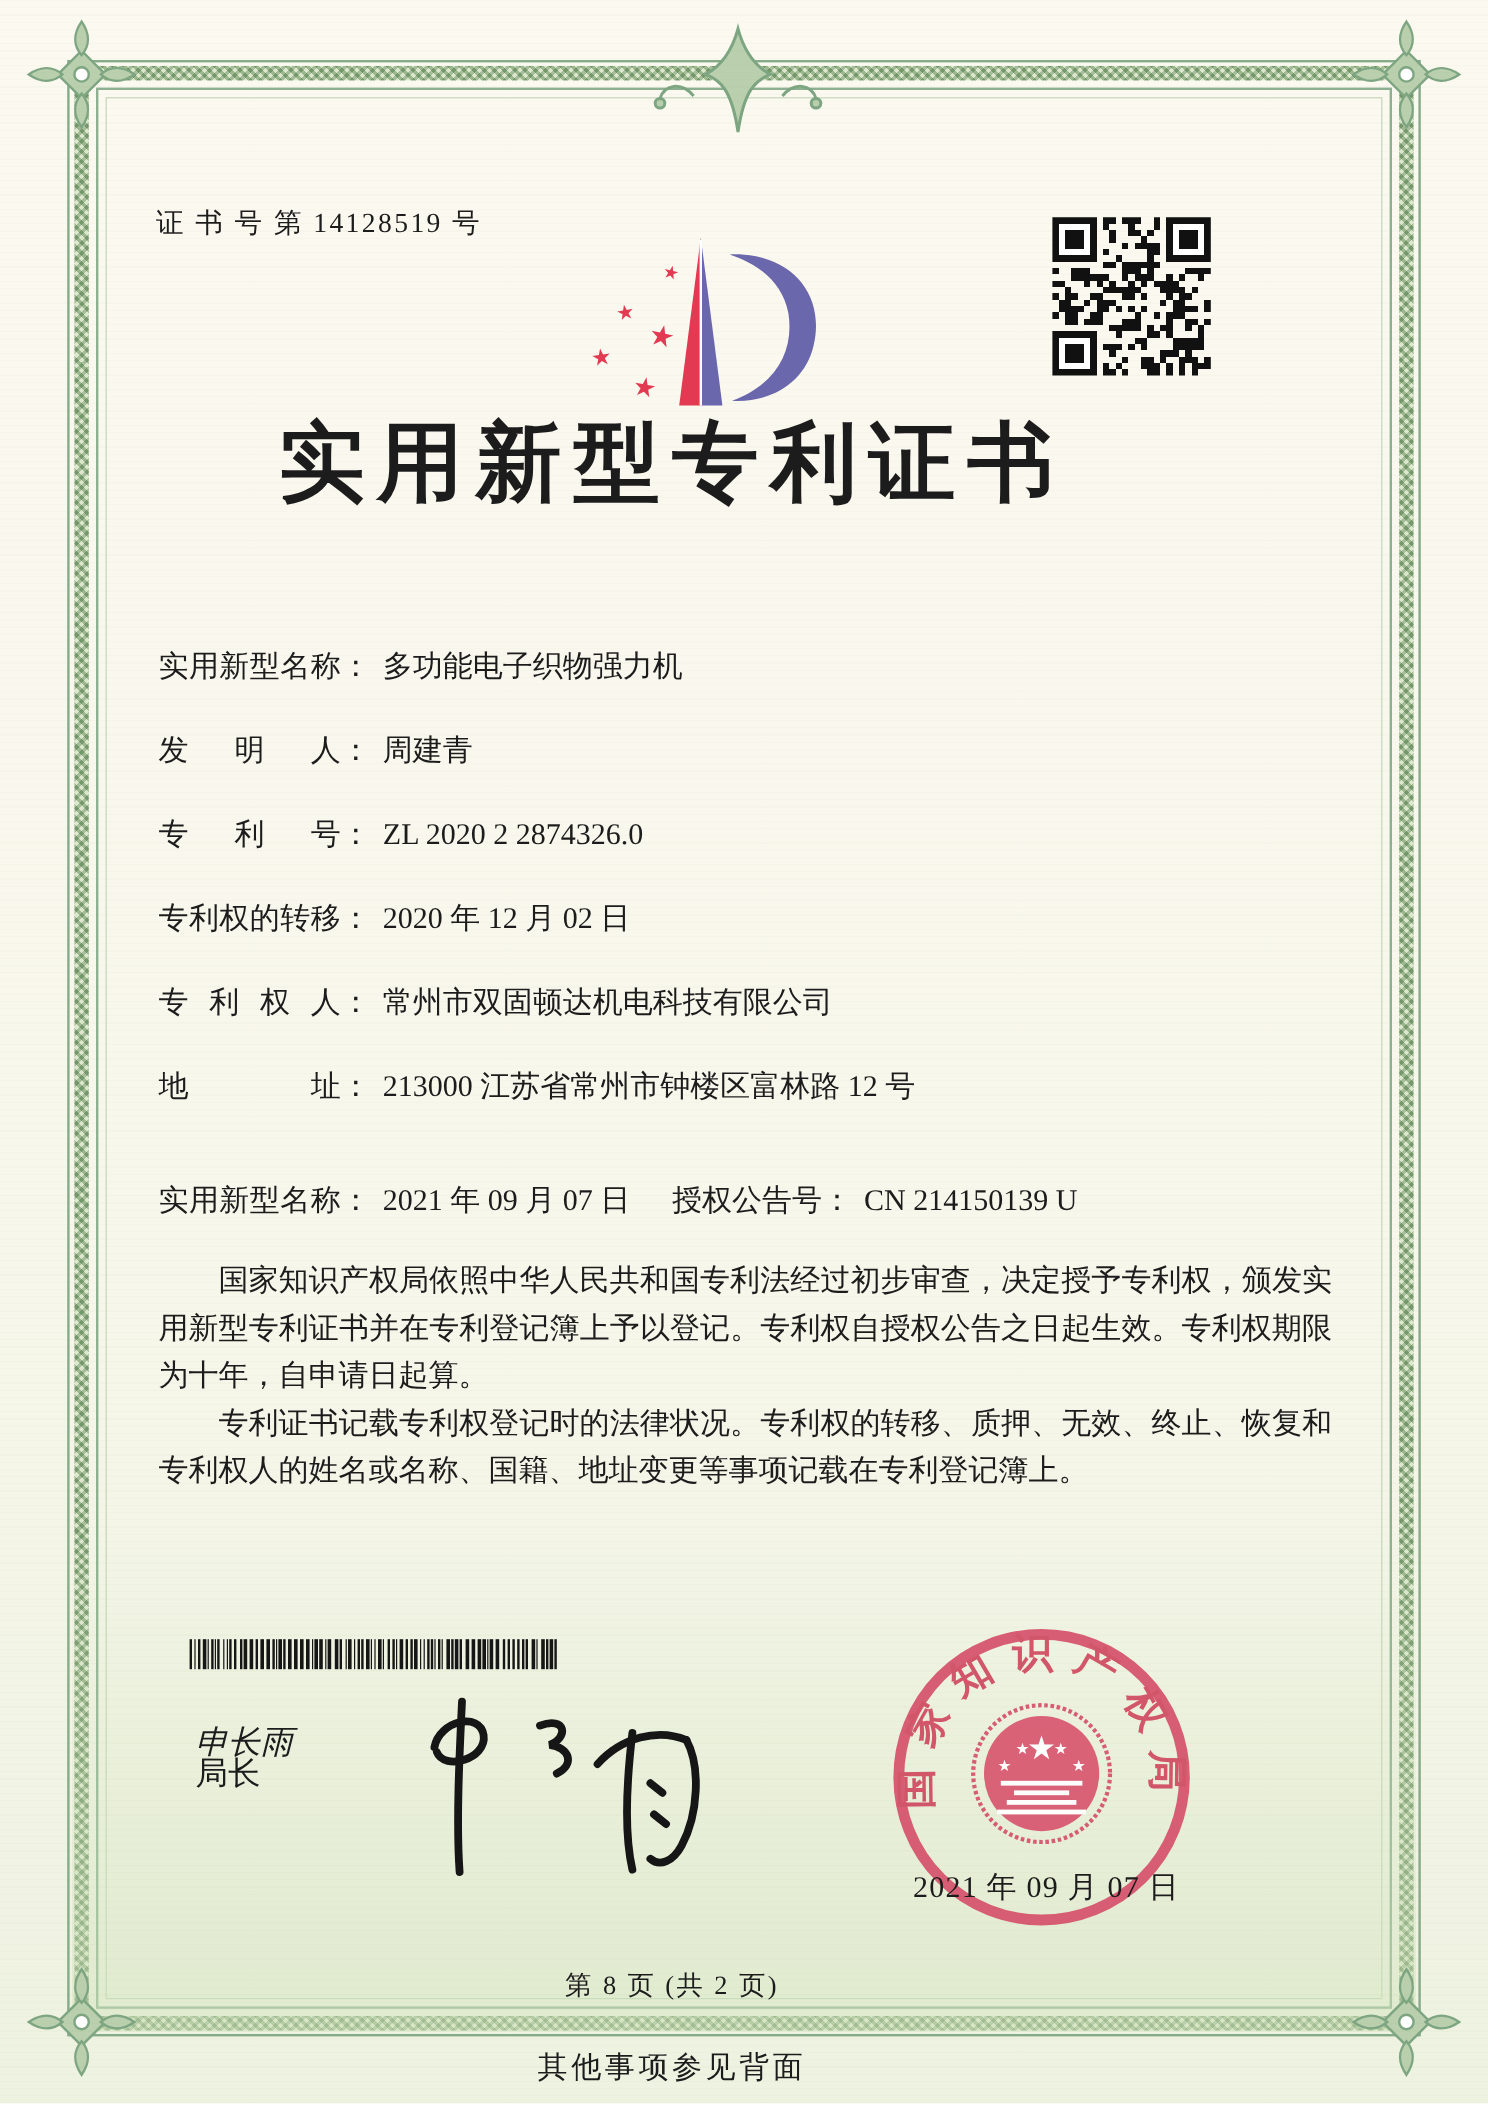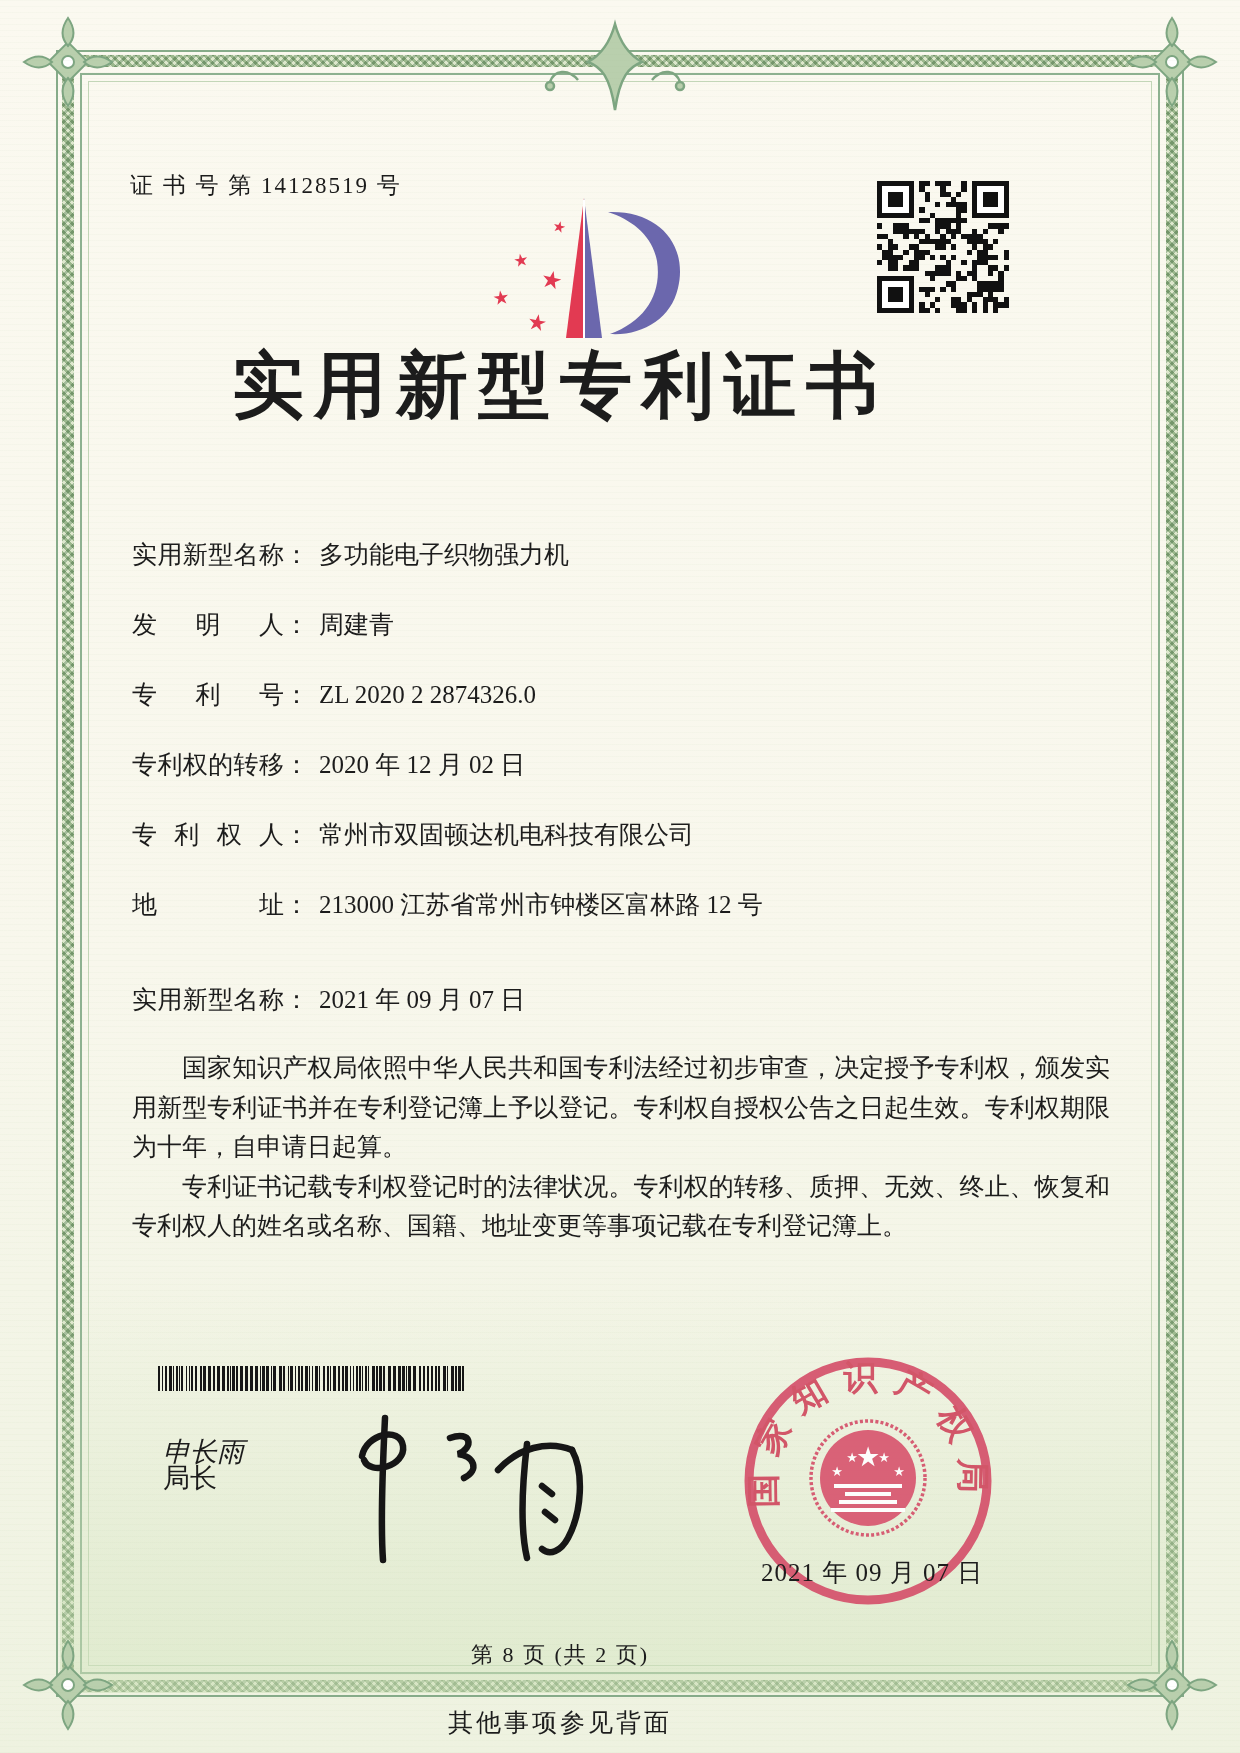--- a/index.html
+++ b/index.html
@@ -357,20 +357,23 @@
   </div>
   <div class="abs row" style="top:818px">
     <span class="flabel">专利权人</span><span>：</span><span class="fvalue">常州市双固顿达机电科技有限公司</span>
   </div>
   <div class="abs row" style="top:888px">
     <span class="flabel">地址</span><span>：</span><span class="fvalue">213000 江苏省常州市钟楼区富林路 12 号</span>
   </div>
 
   <div class="abs row" style="top:983px">
     <span class="flabel">实用新型名称</span><span>：</span><span class="fvalue">2021 年 09 月 07 日</span>
+    <span class="grant-right">
+      <span>授权公告号</span><span>：</span><span class="fvalue">CN 214150139 U</span>
+    </span>
   </div>
 
   <div class="abs paras">
     <p>国家知识产权局依照中华人民共和国专利法经过初步审查，决定授予专利权，颁发实用新型专利证书并在专利登记簿上予以登记。专利权自授权公告之日起生效。专利权期限为十年，自申请日起算。</p>
     <p>专利证书记载专利权登记时的法律状况。专利权的转移、质押、无效、终止、恢复和专利权人的姓名或名称、国籍、地址变更等事项记载在专利登记簿上。</p>
   </div>
 
   <div class="abs barcode" id="barcode"><span style="width: 2px; margin-right: 2px;"></span><span style="width: 1px; margin-right: 2px;"></span><span style="width: 2px; margin-right: 2px;"></span><span style="width: 3px; margin-right: 1px;"></span><span style="width: 1px; margin-right: 2px;"></span><span style="width: 2px; margin-right: 1px;"></span><span style="width: 1px; margin-right: 1px;"></span><span style="width: 2px; margin-right: 3px;"></span><span style="width: 1px; margin-right: 2px;"></span><span style="width: 1px; margin-right: 1px;"></span><span style="width: 2px; margin-right: 2px;"></span><span style="width: 2px; margin-right: 3px;"></span><span style="width: 2px; margin-right: 1px;"></span><span style="width: 3px; margin-right: 2px;"></span><span style="width: 3px; margin-right: 2px;"></span><span style="width: 2px; margin-right: 2px;"></span><span style="width: 3px; margin-right: 2px;"></span><span style="width: 3px; margin-right: 2px;"></span><span style="width: 2px; margin-right: 1px;"></span><span style="width: 1px; margin-right: 1px;"></span><span style="width: 3px; margin-right: 1px;"></span><span style="width: 2px; margin-right: 2px;"></span><span style="width: 3px; margin-right: 2px;"></span><span style="width: 3px; margin-right: 2px;"></span><span style="width: 3px; margin-right: 2px;"></span><span style="width: 3px; margin-right: 2px;"></span><span style="width: 1px; margin-right: 1px;"></span><span style="width: 3px; margin-right: 1px;"></span><span style="width: 3px; margin-right: 2px;"></span><span style="width: 1px; margin-right: 1px;"></span><span style="width: 3px; margin-right: 3px;"></span><span style="width: 3px; margin-right: 1px;"></span><span style="width: 2px; margin-right: 3px;"></span><span style="width: 1px; margin-right: 1px;"></span><span style="width: 3px; margin-right: 2px;"></span><span style="width: 1px; margin-right: 2px;"></span><span style="width: 2px; margin-right: 1px;"></span><span style="width: 2px; margin-right: 2px;"></span><span style="width: 3px; margin-right: 1px;"></span><span style="width: 1px; margin-right: 2px;"></span><span style="width: 1px; margin-right: 2px;"></span><span style="width: 3px; margin-right: 1px;"></span><span style="width: 1px; margin-right: 3px;"></span><span style="width: 2px; margin-right: 2px;"></span><span style="width: 2px; margin-right: 1px;"></span><span style="width: 1px; margin-right: 2px;"></span><span style="width: 3px; margin-right: 2px;"></span><span style="width: 2px; margin-right: 2px;"></span><span style="width: 2px; margin-right: 1px;"></span><span style="width: 3px; margin-right: 2px;"></span><span style="width: 1px; margin-right: 2px;"></span><span style="width: 1px; margin-right: 2px;"></span><span style="width: 2px; margin-right: 1px;"></span><span style="width: 2px; margin-right: 1px;"></span><span style="width: 1px; margin-right: 2px;"></span><span style="width: 2px; margin-right: 1px;"></span><span style="width: 1px; margin-right: 3px;"></span><span style="width: 3px; margin-right: 1px;"></span><span style="width: 2px; margin-right: 1px;"></span><span style="width: 3px; margin-right: 1px;"></span><span style="width: 2px; margin-right: 3px;"></span><span style="width: 3px; margin-right: 2px;"></span><span style="width: 3px; margin-right: 2px;"></span><span style="width: 3px; margin-right: 1px;"></span><span style="width: 3px; margin-right: 1px;"></span><span style="width: 1px; margin-right: 1px;"></span><span style="width: 3px; margin-right: 2px;"></span><span style="width: 3px; margin-right: 3px;"></span><span style="width: 2px; margin-right: 2px;"></span><span style="width: 2px; margin-right: 2px;"></span><span style="width: 2px; margin-right: 2px;"></span><span style="width: 2px; margin-right: 2px;"></span><span style="width: 2px; margin-right: 1px;"></span><span style="width: 2px; margin-right: 3px;"></span><span style="width: 3px; margin-right: 1px;"></span><span style="width: 1px; margin-right: 3px;"></span><span style="width: 3px; margin-right: 1px;"></span><span style="width: 2px; margin-right: 1px;"></span><span style="width: 3px; margin-right: 1px;"></span><span style="width: 2px; margin-right: 2px;"></span></div>
 
   <div class="abs signer-title">局长</div>

